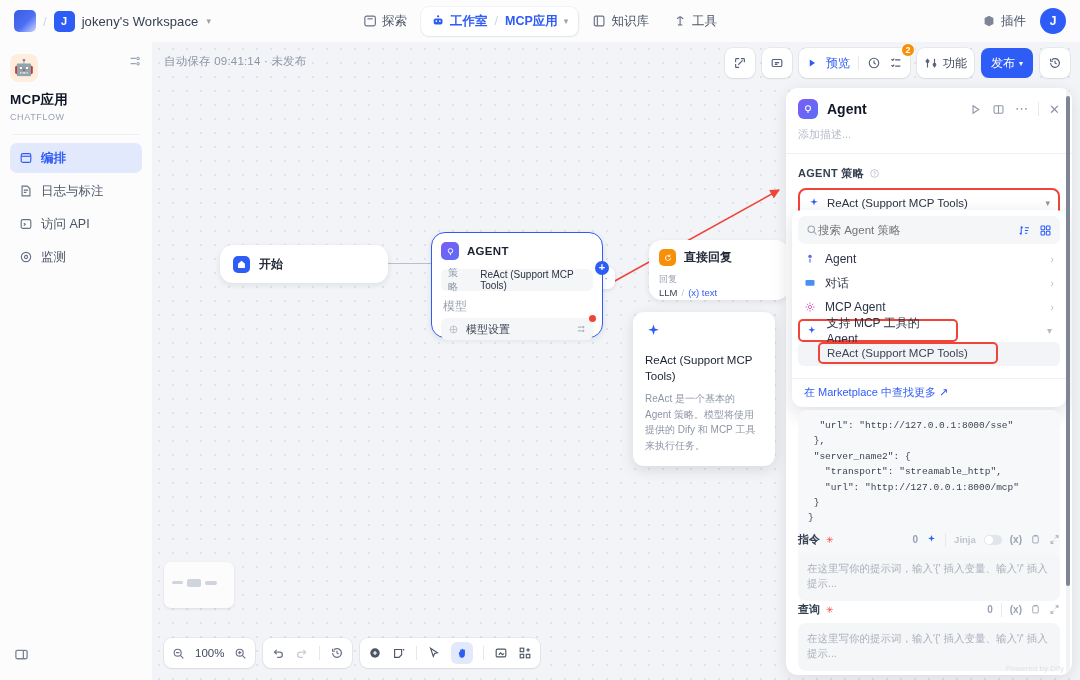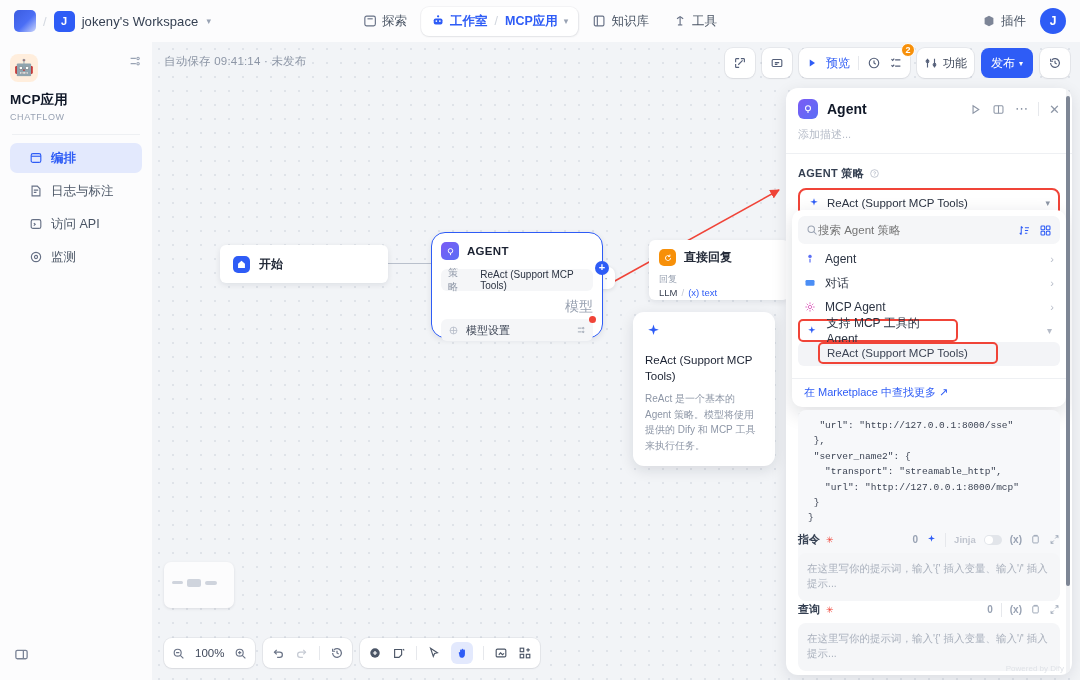--- a/index.html
+++ b/index.html
@@ -70,21 +70,21 @@
   .app-icon {
     width: 28px; height: 28px; border-radius: 8px;
     background: #ffeedd; display: flex; align-items: center; justify-content: center;
     font-size: 16px; line-height: 1;
   }
   .app-title { font-size: 13.5px; font-weight: 700; color: #101828; margin-top: 9px; letter-spacing: .2px;}
   .app-sub { font-size: 9px; color: #98a2b3; letter-spacing: .6px; margin-top: 3px; }
   .side-div { height: 1px; background: #eef0f3; margin: 12px 2px 8px; }
   .side-item {
     display: flex; align-items: center; gap: 8px;
-    height: 30px; padding: 0 19px; border-radius: 7px;
+    height: 30px; padding: 0 9px; border-radius: 7px;
     font-size: 12.5px; color: #495464; margin-bottom: 3px;
   }
   .side-item.active { background: #e3e9fd; color: #2e5cf6; font-weight: 600; }
   .side-bottom { position: absolute; left: 14px; bottom: 14px; }
 
   
   .canvas {
     position: absolute; top: 42px; left: 152px; right: 0; bottom: 0;
     background-color: #f2f4f7;
     background-image: radial-gradient(#dfe3e9 1px, transparent 1px);
@@ -115,21 +115,21 @@
     position: absolute; top: -5px; right: -5px; min-width: 14px; height: 14px;
     border-radius: 7px; background: #f79009; color: #fff; font-size: 9px; font-weight: 700;
     display: flex; align-items: center; justify-content: center; border: 1.5px solid #fff;
   }
   .publish {
     height: 30px; padding: 0 10px; border-radius: 8px; background: #2e5cf6; color: #fff;
     font-size: 12px; font-weight: 500; display: flex; align-items: center; gap: 4px;
   }
 
   
-  .node { position: absolute; border-radius: 6px; background: #fff;
+  .node { position: absolute; border-radius: 13px; background: #fff;
           box-shadow: 0 2px 6px rgba(16,24,40,.09); }
   .node-start { left: 68px; top: 203px; width: 168px; height: 38px;
     display: flex; align-items: center; gap: 9px; padding: 0 13px; }
   .nico {
     width: 17px; height: 17px; border-radius: 5px; display:flex;
     align-items:center; justify-content:center; flex:none;
   }
   .node-title { font-size: 12px; font-weight: 600; color: #232a38; }
 
   .node-agent {
@@ -137,21 +137,21 @@
     border: 1.5px solid #2e5cf6; border-radius: 14px; padding: 9px 9px 10px;
   }
   .agent-head { display: flex; align-items: center; gap: 8px; }
   .agent-name { font-size: 11.5px; font-weight: 700; color: #1b2232; letter-spacing: .3px; }
   .row-strategy {
     margin-top: 9px; height: 22px; background: #f5f6f8; border-radius: 6px;
     display: flex; align-items: center; gap: 15px; padding: 0 7px;
   }
   .k { font-size: 10px; color: #8d96a6; }
   .v { font-size: 10px; color: #2b3342; }
-  .lbl-model { font-size: 14px; color: #9aa3b2; margin: 7px 0 3px 2px; text-align: right; }
+  .lbl-model { font-size: 12px; color: #9aa3b2; margin: 7px 0 3px 2px; }
   .row-model {
     height: 22px; background: #f5f6f8; border-radius: 6px;
     display: flex; align-items: center; gap: 7px; padding: 0 7px; position: relative;
   }
   .model-txt { font-size: 11px; color: #3c4454; }
   .dot-red { position: absolute; right: -3px; top: -3px; width: 7px; height: 7px;
              border-radius: 50%; background: #f04438; }
   .plus-handle {
     position: absolute; right: -7px; top: 28px; width: 14px; height: 14px;
     border-radius: 50%; background: #2e5cf6; color: #fff; font-size: 11px; line-height: 13px;

